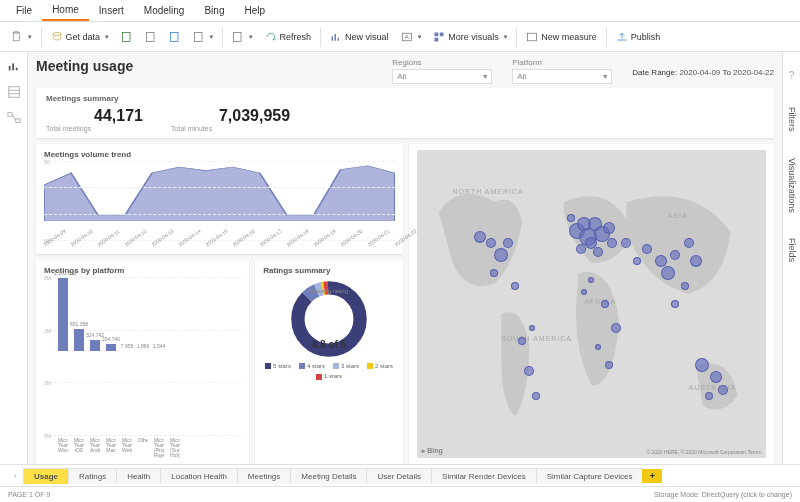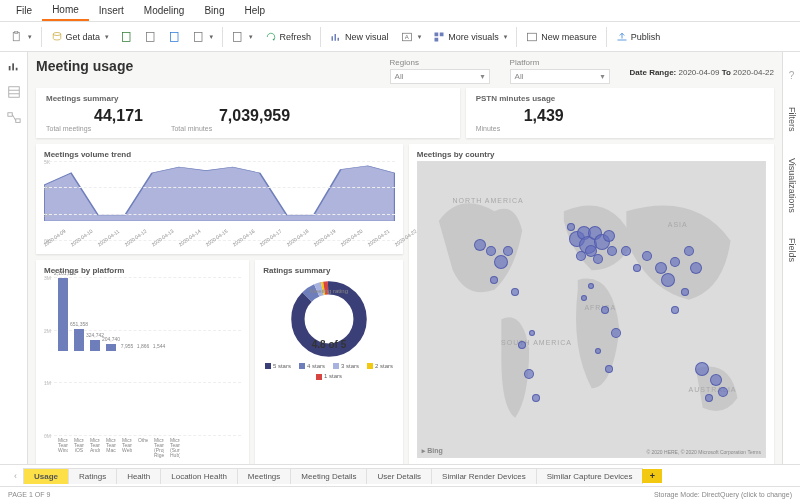--- a/index.html
+++ b/index.html
@@ -16,21 +16,21 @@
   .leftstrip { width: 28px; border-right: 1px solid #e0e0e0; display: flex; flex-direction: column; align-items: center; padding-top: 6px; gap: 10px;}
   .leftstrip .lb { width: 16px; height: 16px; cursor: pointer; display:flex; align-items:center; justify-content:center;}
   .canvas { flex: 1; background: #f7f7f5; padding: 6px 8px 0 8px; overflow: hidden; display:flex; flex-direction:column;}
   .rightstrip { width: 18px; border-left: 1px solid #e0e0e0; display:flex; flex-direction:column; align-items:center; padding-top:18px; gap:26px;}
   .rightstrip .vtab { writing-mode: vertical-rl; font-size: 9px; color:#555; cursor:pointer;}
   .filter-row { display:flex; align-items:flex-start; margin-bottom:4px; gap:20px;}
   .title { font-size: 14px; font-weight: 700; color: #333; flex:1;}
   .ftitle { font-size:8px; color:#888;}
   .slicer { background:#fff; border:1px solid #ddd; padding:2px 4px; width:100px; font-size:8px; color:#888; display:flex; justify-content:space-between; margin-top:2px;}
   .daterange { font-size:8px; color:#555; margin-top:10px;}
-  .daterange b { font-weight:700; color:#333;margin-top:32px;}
+  .daterange b { font-weight:400; color:#333;margin-top:32px;}
   .cards { display:flex; gap:6px; margin-bottom:6px;}
   .card { background:#fff; box-shadow:0 1px 2px rgba(0,0,0,.1); flex:1; padding:6px 10px;}
   .card .ct { font-size:8px; color:#666; font-weight:600; margin-bottom:4px;}
   .metrics { display:flex; gap:28px;}
   .metric .big { font-size:16px; font-weight:700; color:#222;margin-left:48px;}
   .metric .sub { font-size:7px; color:#999;}
   .row2 { display:flex; gap:6px; flex:1; min-height:0;}
   .col { display:flex; flex-direction:column; gap:6px;}
   .vis { background:#fff; box-shadow:0 1px 2px rgba(0,0,0,.1); padding:6px 8px; display:flex; flex-direction:column;}
   .vis .vt { font-size:8px; font-weight:600; color:#555; margin-bottom:2px;}
@@ -216,27 +216,20 @@
           <div class="metric">
               <div class="big">44,171</div>
               <div class="sub">Total meetings</div>
             </div>
           <div class="metric">
               <div class="big">7,039,959</div>
               <div class="sub">Total minutes</div>
             </div>
         </div>
       </div>
-      <div class="card">
-        <div class="ct">PSTN minutes usage</div>
-        <div class="metric">
-            <div class="big">1,439</div>
-            <div class="sub">Minutes</div>
-          </div>
-      </div>
     </div>
 
     <div class="row2">
       <div class="col" style="flex:1.05">
         <div class="vis" style="height:110px">
           <div class="vt">Meetings volume trend</div>
           <div style="position:relative; flex:1;">
             <div class="ygrid" id="vt-y">
                 <div>5K</div>
                 <div>3K</div>
@@ -331,21 +324,20 @@
                 <span><i style="background:#3b3f77"></i>5 stars</span>
                 <span><i style="background:#6e7ebb"></i>4 stars</span>
                 <span><i style="background:#a7b2de"></i>3 stars</span>
                 <span><i style="background:#f2c811"></i>2 stars</span>
                 <span><i style="background:#d64541"></i>1 stars</span>
               </div>
           </div>
         </div>
       </div>
       <div class="vis" style="flex:1">
-        <div class="vt">Meetings by country</div>
         <div class="map" id="map">
           <svg width="100%" height="100%" viewBox="0 0 100 60" preserveAspectRatio="none" style="position:absolute;inset:0;">
             <rect width="100" height="60" fill="#dcdcdc"></rect>
             <path d="M6 12 Q12 6 22 10 Q28 8 30 14 Q28 22 22 26 Q14 28 10 22 Z" fill="#c8c8c8"></path>
             <path d="M24 32 Q30 30 32 38 Q32 48 28 52 Q24 50 24 40 Z" fill="#c8c8c8"></path>
             <path d="M42 10 Q56 6 62 16 Q58 22 50 22 Q44 18 42 12 Z" fill="#c8c8c8"></path>
             <path d="M46 24 Q56 22 58 34 Q56 46 50 46 Q44 38 46 26 Z" fill="#c8c8c8"></path>
             <path d="M60 10 Q80 6 90 16 Q88 26 78 28 Q66 26 60 16 Z" fill="#c8c8c8"></path>
             <path d="M80 42 Q90 40 92 48 Q88 52 82 50 Z" fill="#c8c8c8"></path>
           </svg>

